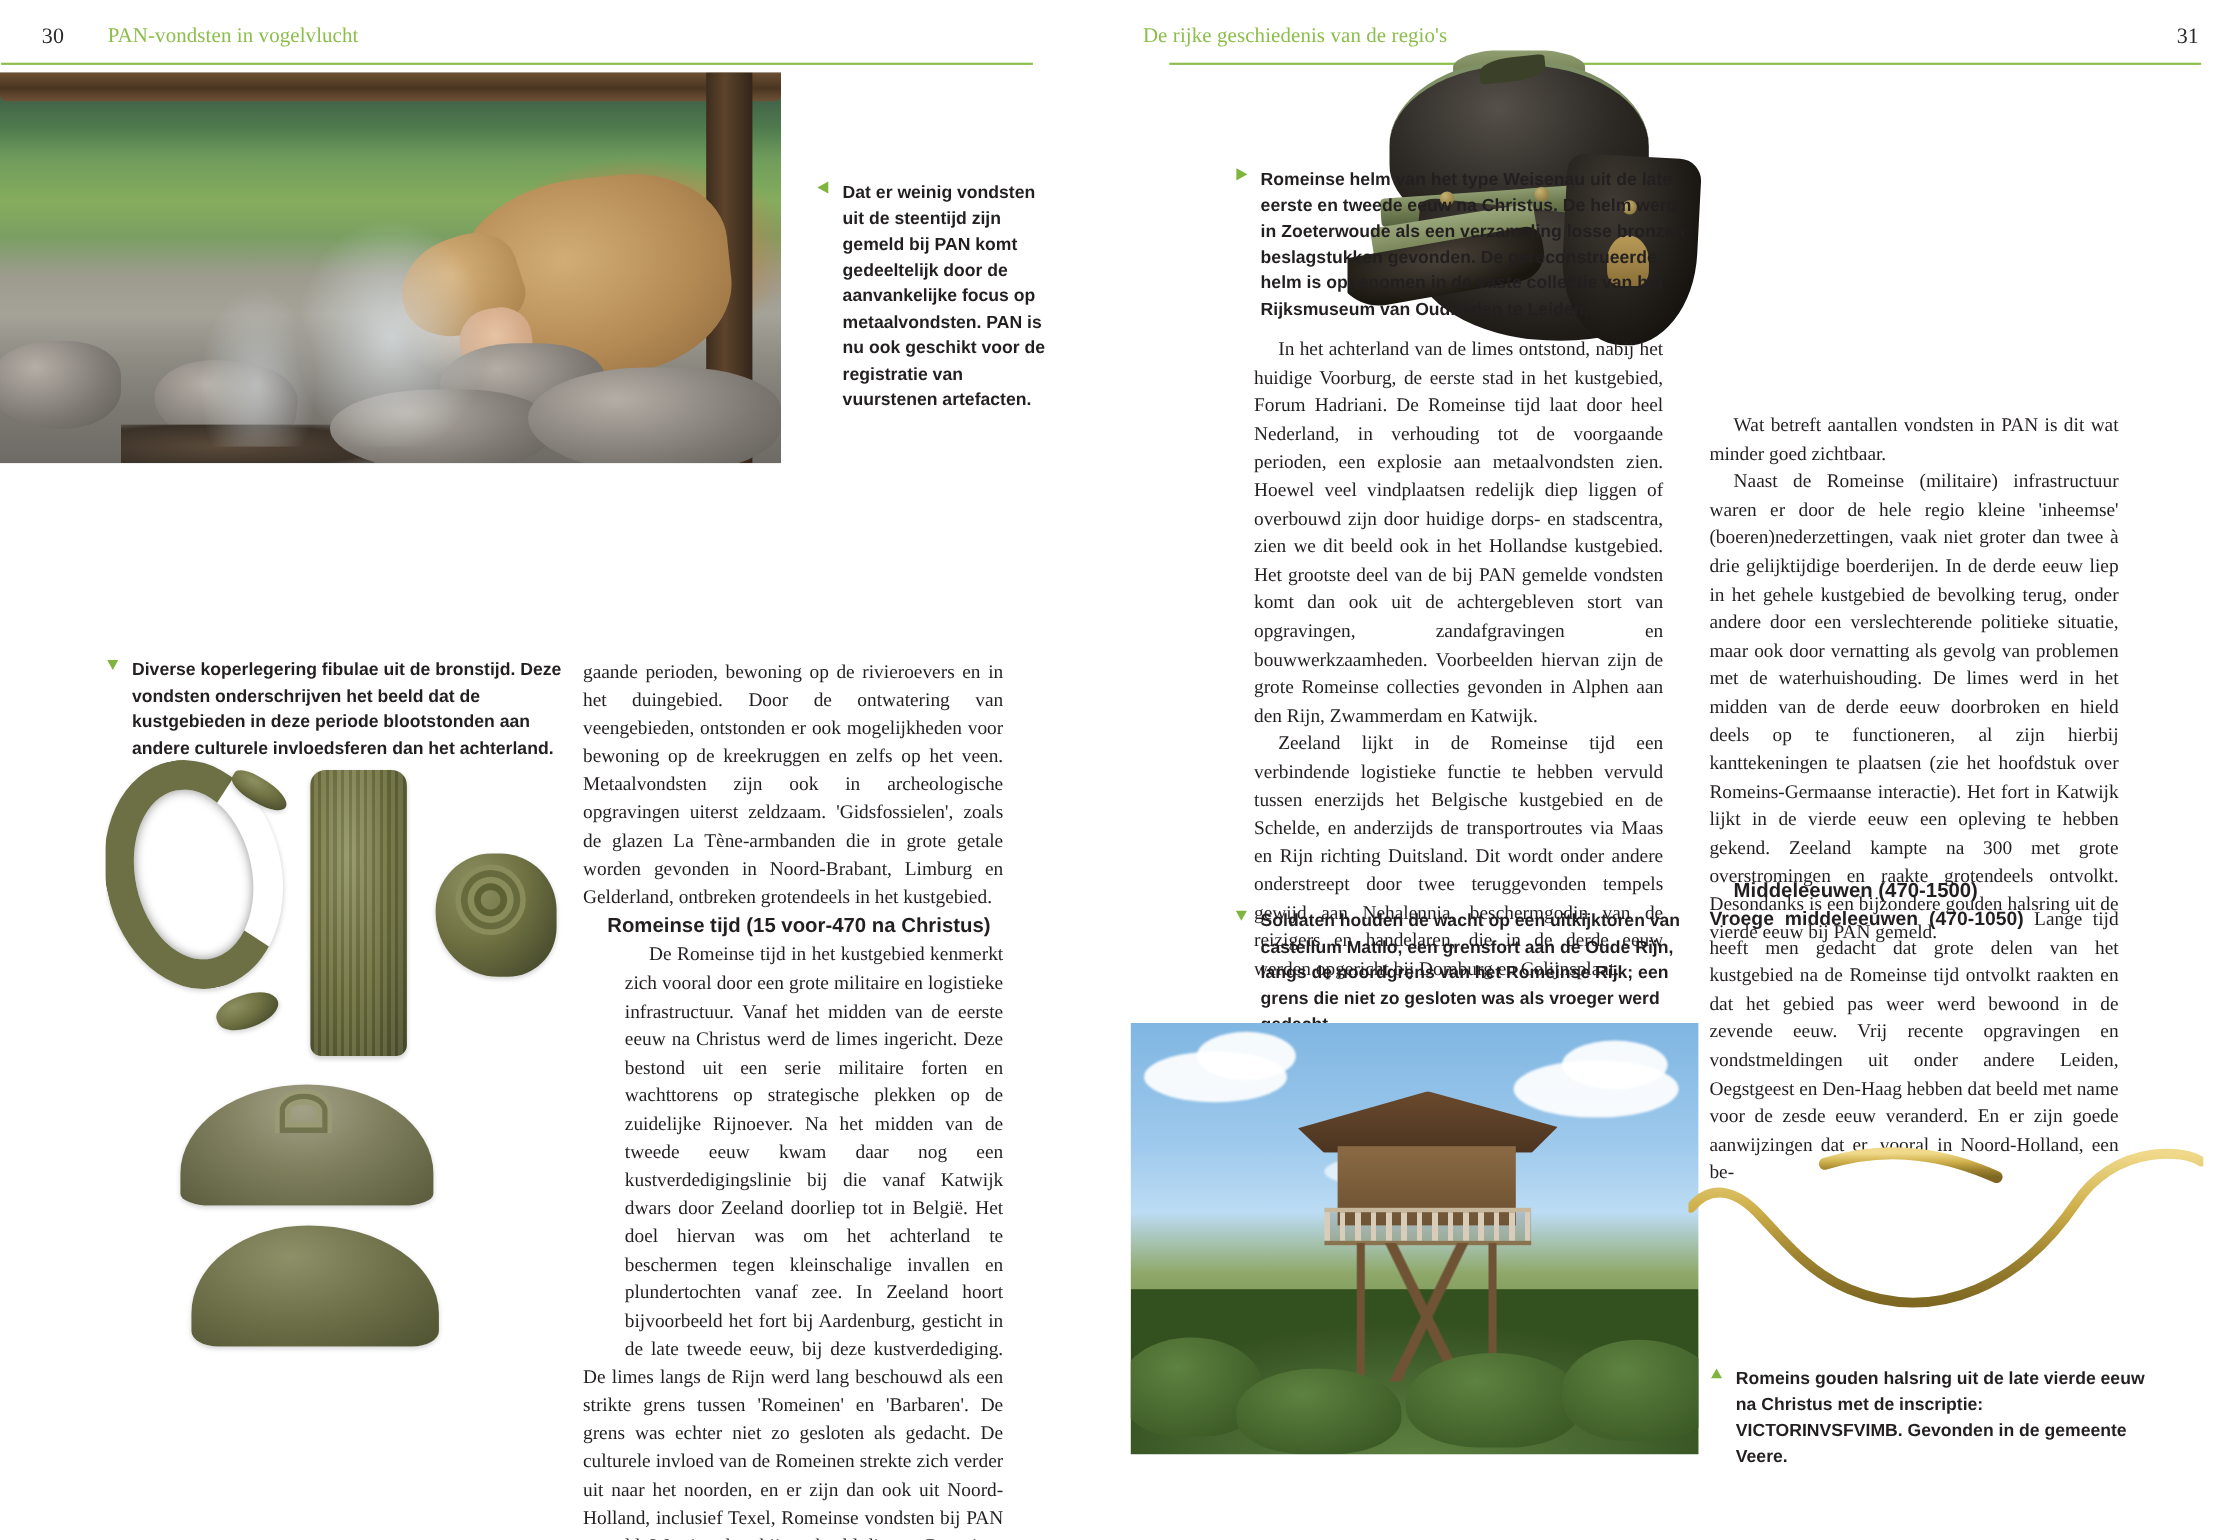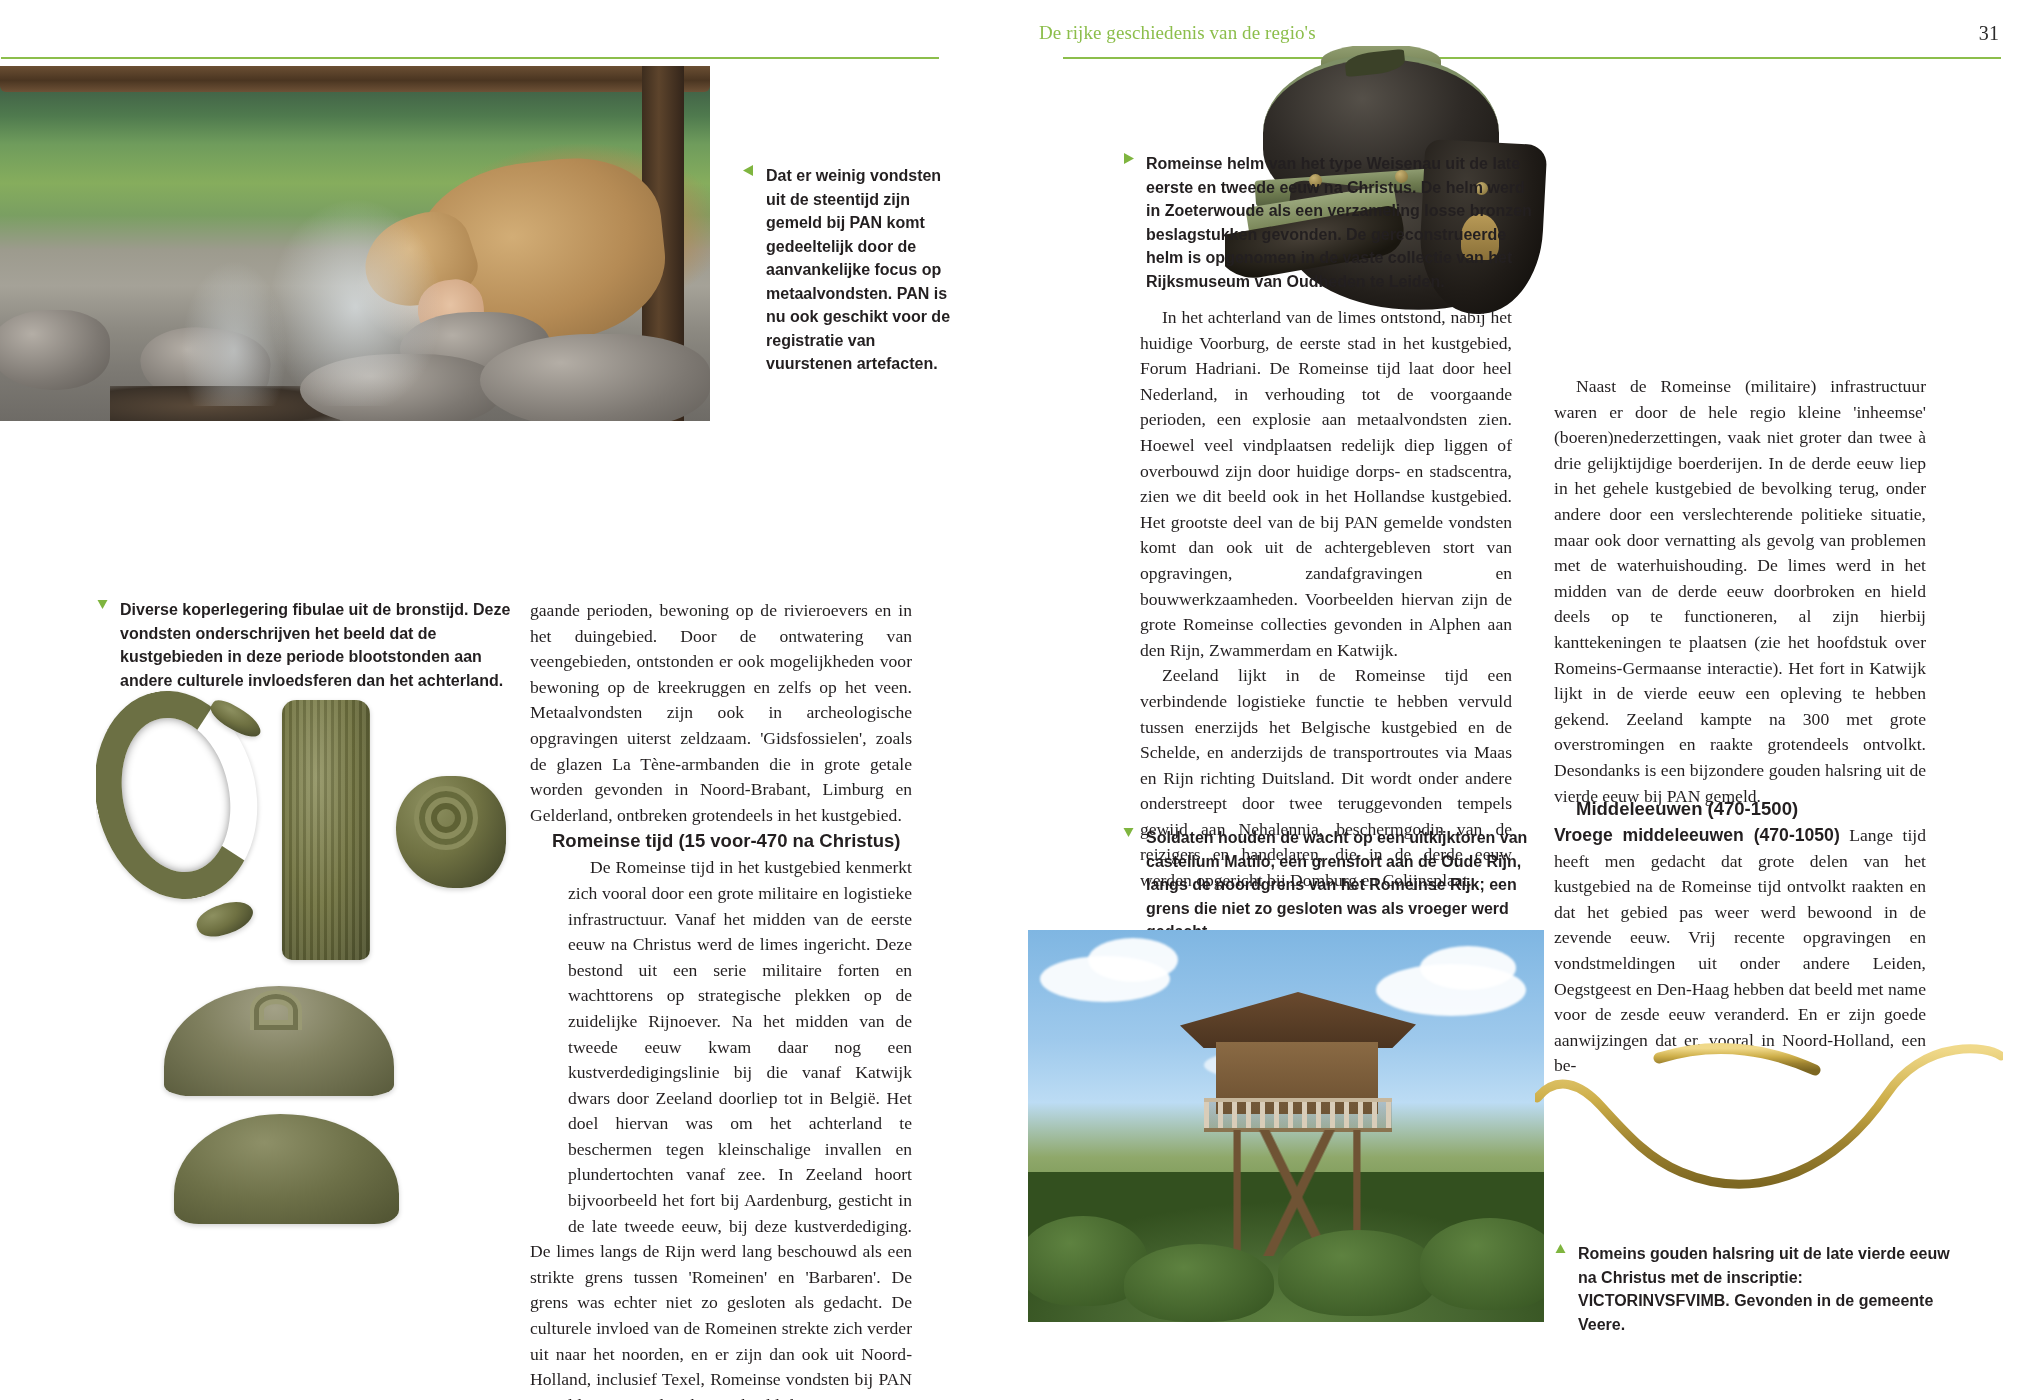--- a/index.html
+++ b/index.html
@@ -334,20 +334,24 @@
     float:left; clear:left; width:0; height:0;
   }
 </style>
 </head>
 <body>
 
 <div class="spread">
 
   <section class="page page-left">
 
+    <div class="runhead rh-left">
+      <span class="folio">30</span>
+      <span class="runtitle">PAN-vondsten in vogelvlucht</span>
+    </div>
     <div class="rule rule-left"></div>
 
     <div class="photo" id="photo-steentijd">
       <div class="log"></div>
       <div class="trunk"></div>
       <div class="figure"></div>
       <div class="hood"></div>
       <div class="face"></div>
       <div class="rock r4"></div>
       <div class="rock r1"></div>
@@ -456,20 +460,21 @@
   <div class="cab"></div>
   <div class="rail"></div>
   <div class="legs"></div>
   <div class="bush b1"></div>
   <div class="bush b2"></div>
   <div class="bush b3"></div>
   <div class="bush b4"></div>
 </div>
 
 <div class="col" id="col-r2a">
+  <p>Wat betreft aantallen vondsten in PAN is dit wat minder goed zichtbaar.</p>
   <p>Naast de Romeinse (militaire) infrastructuur waren er door de hele regio kleine 'inheemse' (boeren)nederzettingen, vaak niet groter dan twee à drie gelijktijdige boerderijen. In de derde eeuw liep in het gehele kustgebied de bevolking terug, onder andere door een verslechterende politieke situatie, maar ook door vernatting als gevolg van problemen met de waterhuishouding. De limes werd in het midden van de derde eeuw doorbroken en hield deels op te functioneren, al zijn hierbij kanttekeningen te plaatsen (zie het hoofdstuk over Romeins-Germaanse interactie). Het fort in Katwijk lijkt in de vierde eeuw een opleving te hebben gekend. Zeeland kampte na 300 met grote overstromingen en raakte grotendeels ontvolkt. Desondanks is een bijzondere gouden halsring uit de vierde eeuw bij PAN gemeld.</p>
 </div>
 
 <div class="col" id="col-r2b">
   <h3>Middeleeuwen (470-1500)</h3>
   <p class="noindent"><span class="runin">Vroege middeleeuwen (470-1050)</span><span> Lange tijd heeft men gedacht dat grote delen van het kustgebied na de Romeinse tijd ontvolkt raakten en dat het gebied pas weer werd bewoond in de zevende eeuw. Vrij recente opgravingen en vondstmeldingen uit onder andere Leiden, Oegstgeest en Den-Haag hebben dat beeld met name voor de zesde eeuw veranderd. En er zijn goede aanwijzingen dat er, vooral in Noord-Holland, een be-</span></p>
 </div>
 
 <div class="photo" id="photo-halsring">
   <div id="torc-main">

